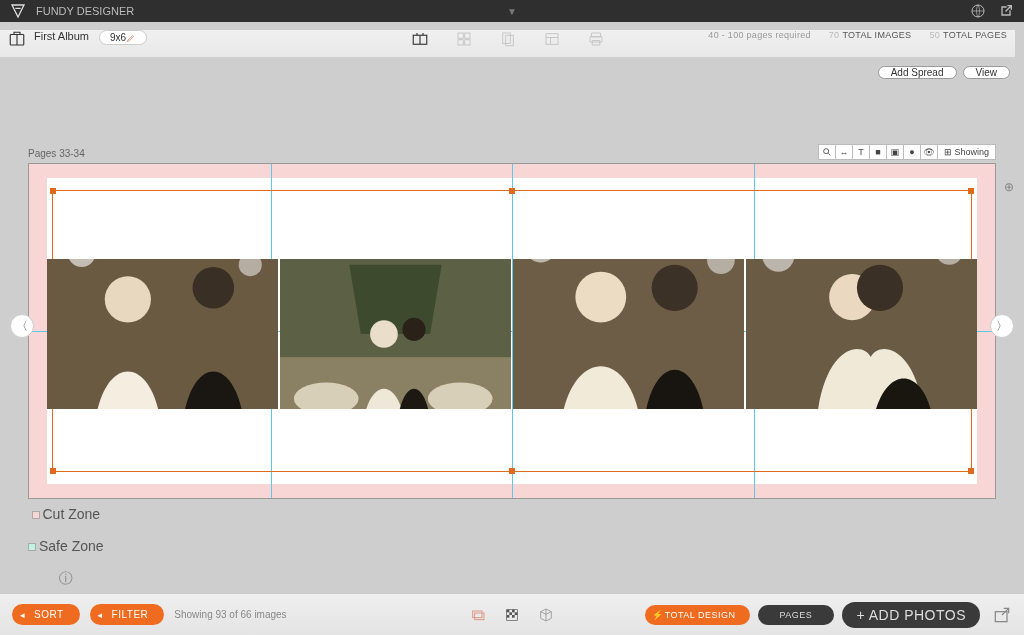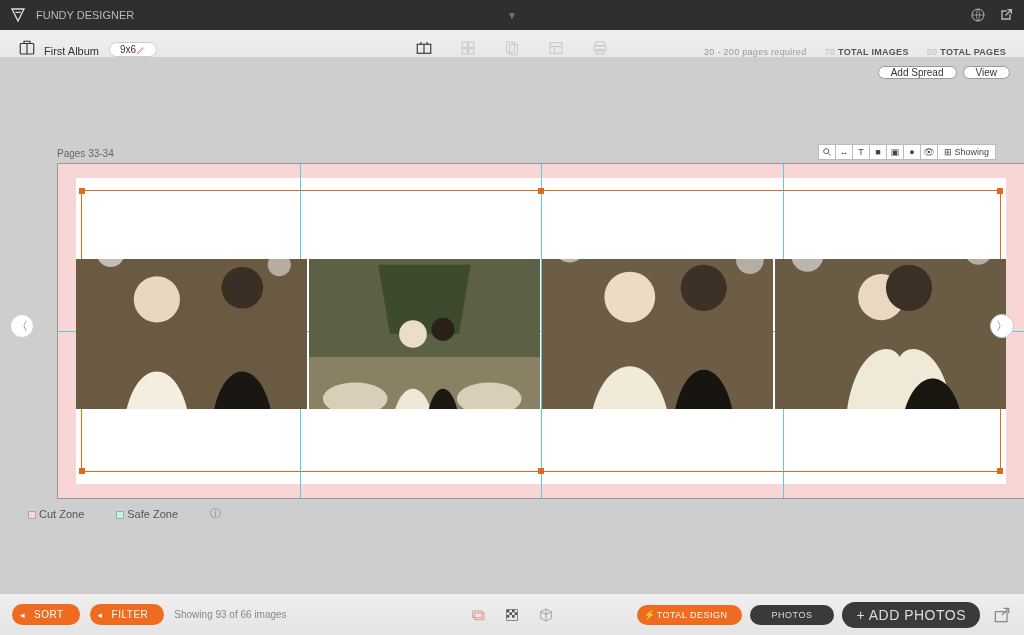--- a/index.html
+++ b/index.html
@@ -1,41 +1,41 @@
 <!DOCTYPE html>
 <html><head>
 <meta charset="utf-8">
 <style>
   * { box-sizing: border-box; margin: 0; padding: 0; font-family: -apple-system, Helvetica, Arial, sans-serif; }
   html, body { width: 1024px; height: 635px; overflow: hidden; background: #cecece; }
   
   
-  .topbar { position: absolute; left:0; top:0; right:0; height:30px; background:#2f2f2f; color:#bbb; display:flex; align-items:center; padding:0 10px; font-size:11px; }
+  .topbar { position: absolute; left:0; top:0; right:0; height:22px; background:#2f2f2f; color:#bbb; display:flex; align-items:center; padding:0 10px; font-size:11px; }
   .topbar .logo { width:16px; height:16px; margin-right:10px; }
   .topbar .right { margin-left:auto; display:flex; gap:12px; }
   .topbar .tbicon { width:16px; height:16px; }
   .topbar .chev { position:absolute; left:50%; transform:translateX(-50%); color:#777; font-size:10px; }
 
   
-  .subbar { position:absolute; left:0; top:30px; right:0; height:28px; background:linear-gradient(#f0f0f0,#e8e8e8); border-bottom:1px solid #d0d0d0; display:flex; align-items:flex-end; padding:0 18px; font-size:11px; color:#333; }
+  .subbar { position:absolute; left:0; top:30px; right:9px; height:28px; background:linear-gradient(#f0f0f0,#e8e8e8); border-bottom:1px solid #d0d0d0; display:flex; align-items:flex-start; padding:0 8px; font-size:11px; color:#333; }
   .subbar .album-icon { width:18px; height:18px; margin-right:8px; }
   .sizepill { margin-left:10px; border:1px solid #ccc; border-radius:10px; padding:1px 10px; font-size:10px; display:flex; align-items:center; gap:0; background:#fff;}
   .sizepill .pen { width:10px; height:10px; }
   .subbar .center-tools { position:absolute; left:50%; transform:translateX(-50%); display:flex; gap:26px; }
   .subbar .center-tools svg { width:18px; height:18px; }
   .subbar .stats { margin-left:auto; display:flex; gap:18px; font-size:9px; color:#999; letter-spacing:0.3px;}
-  .subbar .stats b { color:#555; font-weight:700; }
+  .subbar .stats b { color:#555; font-weight:400; }
   .subbar .stats .num { color:#bbb; margin-right:3px;}
 
   
   .actionrow { position:absolute; right:14px; top:66px; display:flex; gap:6px; }
   .pillbtn { border:1px solid #999; background:#fff; border-radius:11px; font-size:10px; padding:0 12px; color:#333; }
 
   
-  .canvas-wrap { position:absolute; left:28px; right:10px; top:148px;margin-left:29px; }
+  .canvas-wrap { position:absolute; left:28px; right:10px; top:148px; }
   .pglabel { font-size:10px; color:#666; margin-bottom:4px; }
   .spread { position:relative; width:968px; height:336px; background:#f9d6d6; border:1px solid #999; }
   .inner-white { position:absolute; left:18px; right:18px; top:14px; bottom:14px; background:#fff; }
   
   .sel { position:absolute; left:23px; right:23px; top:26px; bottom:26px; border:1px solid #e06a1b; }
   .handle { position:absolute; width:6px; height:6px; background:#e06a1b; }
   
   .guide-v { position:absolute; top:0; bottom:0; width:1px; background:#5ec8e8; }
   .guide-h { position:absolute; left:0; right:0; height:1px; background:#5ec8e8; }
   
@@ -51,21 +51,21 @@
   .mtbtn { width:18px; height:16px; background:#fff; border:1px solid #bbb; margin-left:-1px; display:flex; align-items:center; justify-content:center; font-size:9px; color:#444;}
   .mtbtn.wide { width:auto; padding:0 6px; font-size:9px;}
   .addcircle { position:absolute; right:6px; top:180px; width:14px; height:14px; color:#888; font-size:12px;}
 
   
   .edgestrip { position:absolute; right:28px; top:204px; width:20px; display:flex; flex-direction:column; }
   .esbtn { height:18px; background:#fff; border:1px solid #bbb; margin-top:-1px; display:flex; align-items:center; justify-content:center; font-size:8px; color:#333;}
   .esbtn.black { background:#222; color:#fff; }
 
   
-  .legend { position:absolute; left:28px; top:506px; font-size:11px; color:#555; display:flex; align-items:center; gap:32px;}
+  .legend { position:absolute; left:28px; top:506px; font-size:14px; color:#555; display:flex; align-items:center; gap:16px;flex-direction:column;}
   .sw { width:8px; height:8px; display:inline-block; border:1px solid #aaa; margin-right:3px; vertical-align:middle;}
   .sw.cut{ background:#f9d6d6;} .sw.safe{ background:#bff4e2;}
 
   
   .bottombar { position:absolute; left:0; right:0; bottom:0; height:42px; background:linear-gradient(#efefef,#e4e4e4); border-top:1px solid #ccc; display:flex; align-items:center; padding:0 12px; gap:10px;}
   .obtn { background:#ee6b1f; color:#fff; border:none; border-radius:13px; font-size:10px; padding:5px 16px 5px 22px; position:relative; letter-spacing:0.5px;}
   .obtn .arr { position:absolute; left:8px; top:50%; transform:translateY(-50%); font-size:9px;}
   .showtxt { font-size:10px; color:#888; }
   .bottombar .ctr { position:absolute; left:50%; transform:translateX(-50%); display:flex; gap:18px;}
   .bottombar .ctr svg { width:16px; height:16px; }
@@ -127,21 +127,21 @@
       </svg>
     <svg viewBox="0 0 24 24">
         <rect x="4" y="5" width="16" height="14" stroke="#bbb" fill="none"></rect>
         <path d="M4 10h16M10 10v9" stroke="#bbb"></path>
       </svg>
     <svg viewBox="0 0 24 24">
         <path d="M6 4h12v5H6zM4 9h16v7H4zM7 14h10v6H7z" stroke="#bbb" fill="none"></path>
       </svg>
   </div>
   <div class="stats">
-    <span>20 - 200 pages required</span>
+    <span>40 - 100 pages required</span>
     <span><span class="num">70</span><b>TOTAL IMAGES</b></span>
     <span><span class="num">50</span><b>TOTAL PAGES</b></span>
   </div>
 </div>
 
 <div class="actionrow">
   <button class="pillbtn">Add Spread</button>
   <button class="pillbtn">View</button>
 </div>
 
@@ -277,20 +277,20 @@
         <rect x="4" y="12" width="4" height="4" fill="#555"></rect>
         <rect x="12" y="12" width="4" height="4" fill="#555"></rect>
       </svg>
     <svg viewBox="0 0 24 24">
         <path d="M12 3l8 4v10l-8 4-8-4V7z M12 3v18 M4 7l8 4 8-4" fill="none" stroke="#999" stroke-width="1.3"></path>
       </svg>
   </div>
 
   <div class="rgroup">
     <button class="autob"><span class="bolt">⚡</span><span>TOTAL DESIGN</span></button>
-    <button class="clearb">PHOTOS</button>
+    <button class="clearb">PAGES</button>
     <button class="addp">+ ADD PHOTOS</button>
     <svg class="exporticon" viewBox="0 0 24 24">
         <rect x="4" y="8" width="14" height="12" stroke="#888" fill="none" stroke-width="1.5"></rect>
         <path d="M14 4h6v6M20 4l-8 8" stroke="#888" stroke-width="1.5" fill="none"></path>
       </svg>
   </div>
 </div>
 
 </body></html>

